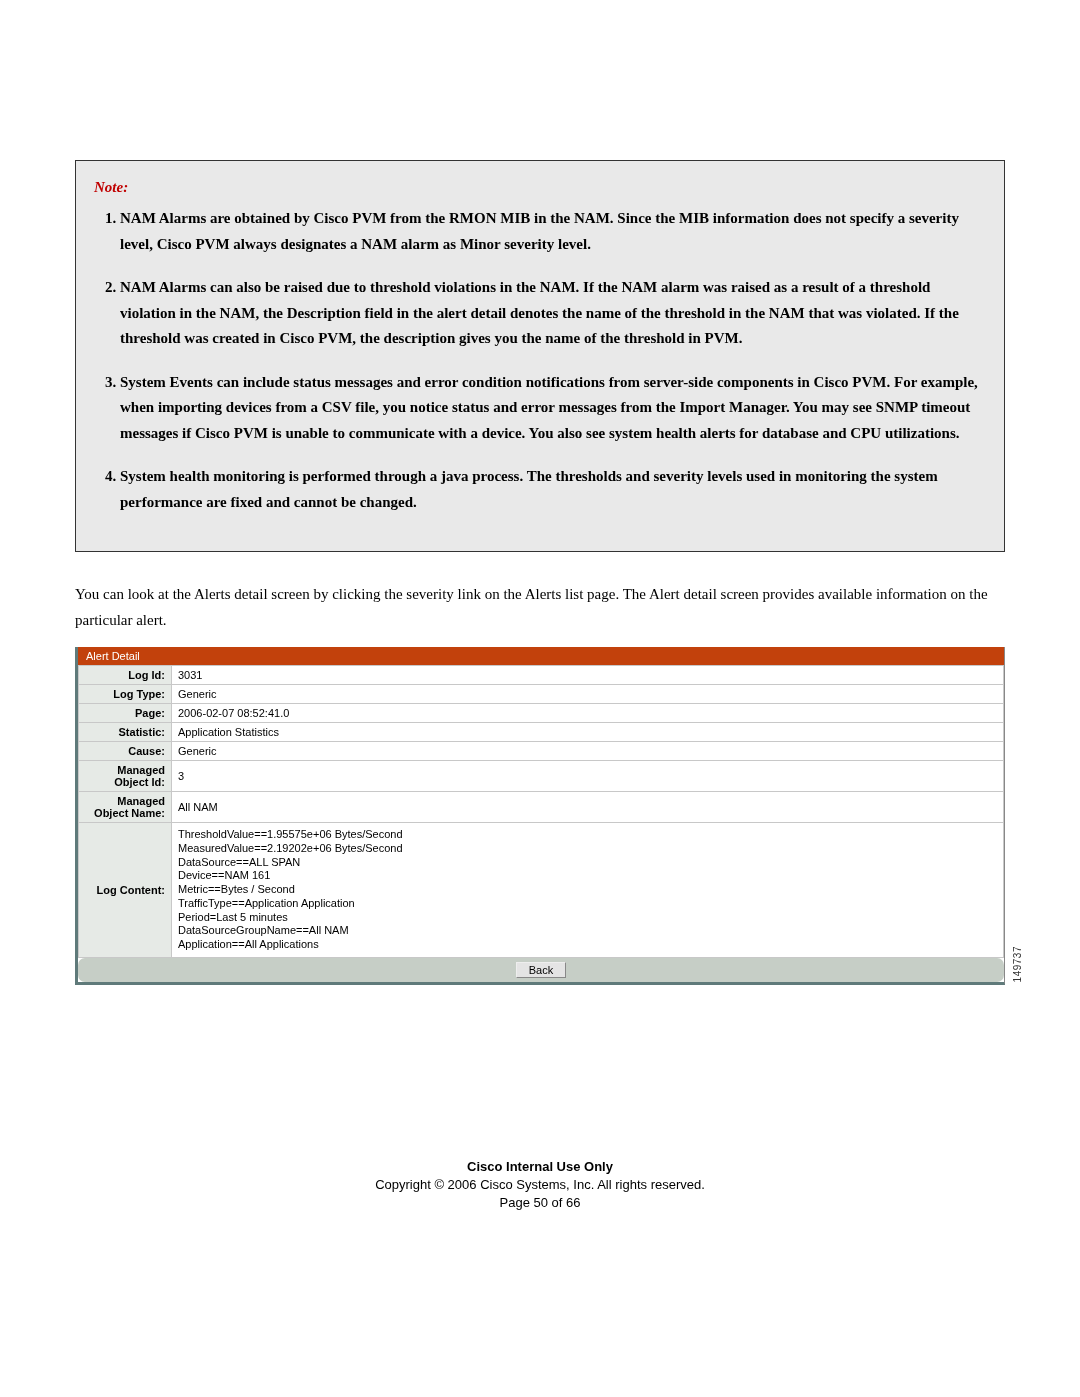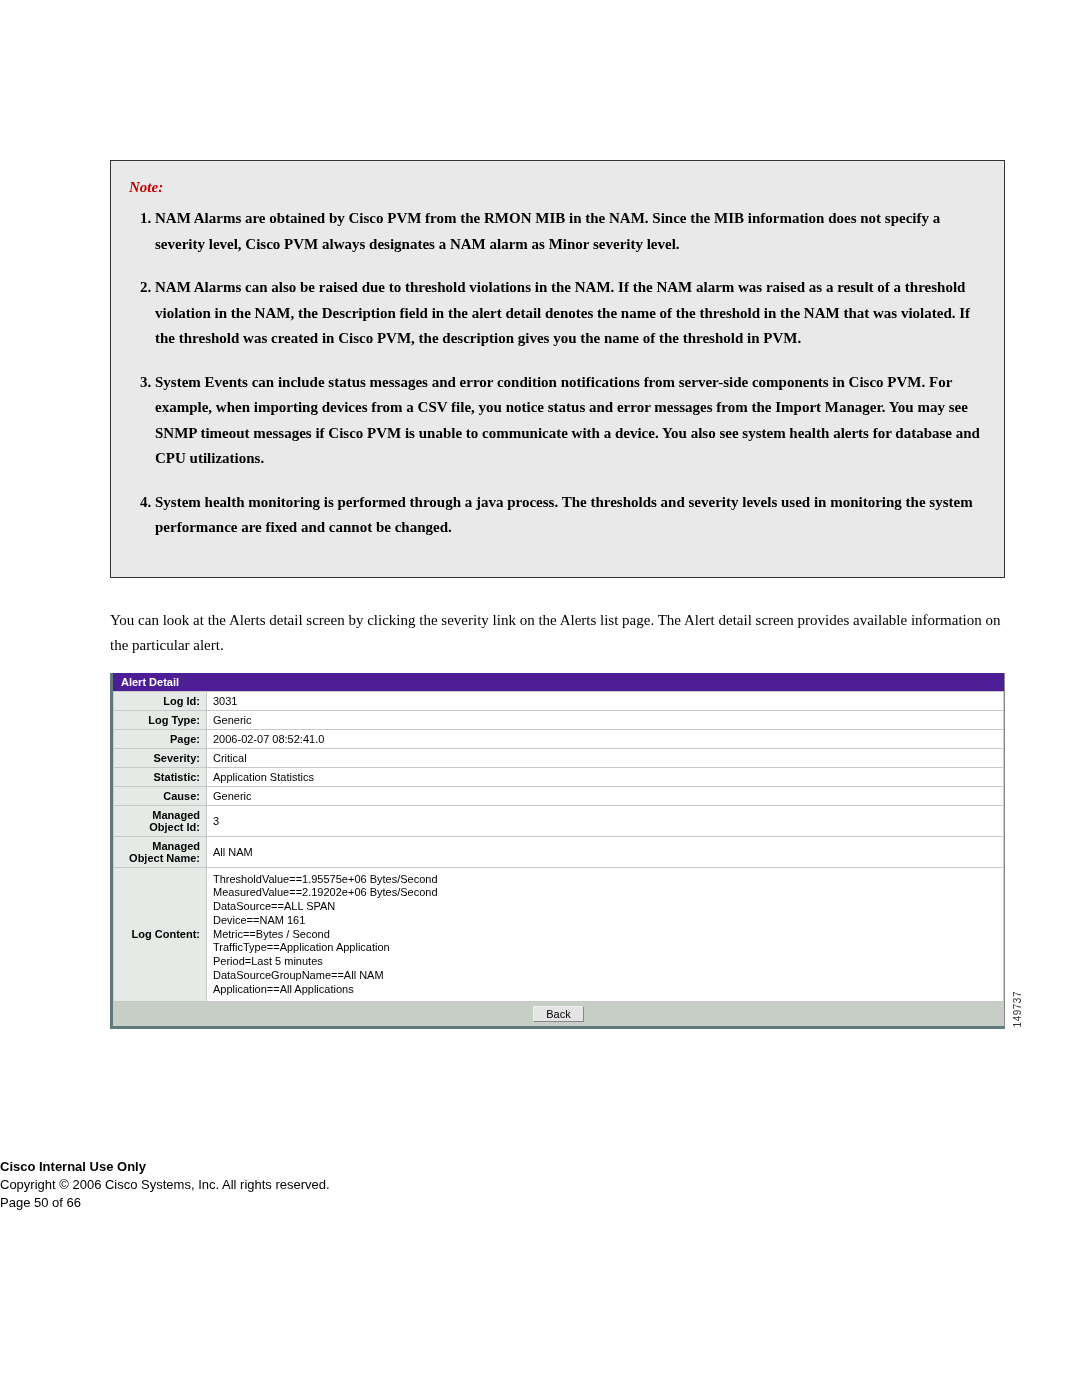--- a/index.html
+++ b/index.html
@@ -6,21 +6,21 @@
   body {
     margin: 0;
     padding: 0;
     background: #ffffff;
     font-family: "Times New Roman", Times, serif;
     color: #000;
     font-size: 15px;
     width: 1080px;
   }
   .page {
-    padding: 160px 75px 0 110px;
+    padding: 160px 75px 0 75px;
   }
   .note-box {
     border: 1px solid #333;
     background: #e9e9e9;
     padding: 18px 18px 18px 18px;
     margin-bottom: 30px;
   }
   .note-heading {
     font-weight: bold;
     font-style: italic;
@@ -47,23 +47,23 @@
   }
   .alert-detail {
     border-left: 3px solid #5f7a7a;
     border-bottom: 3px solid #5f7a7a;
     border-right: 1px solid #888;
     font-family: Verdana, Arial, sans-serif;
     font-size: 11px;
     background: #fff;
   }
   .alert-header {
-    background: #4c1d95;
+    background: #c2410c;
     color: #fff;
-    font-weight: bold;
+    font-weight: normal;
     padding: 3px 8px;
   }
   .detail-table {
     width: 100%;
     border-collapse: collapse;
   }
   .detail-table td {
     border: 1px solid #c8c8c8;
     padding: 3px 6px;
     vertical-align: middle;
@@ -78,20 +78,21 @@
     background: #ffffff;
   }
   .log-content-lines {
     line-height: 1.25;
     padding: 2px 0;
   }
   .button-row {
     background: #c6cec6;
     text-align: center;
     padding: 4px 0;
+    border-radius: 7px;
   }
   .back-btn {
     font-family: Arial, sans-serif;
     font-size: 11px;
     padding: 1px 12px;
     background: #e4e4e4;
     border: 1px solid #888;
     border-top-color: #eee;
     border-left-color: #eee;
     cursor: pointer;
@@ -107,21 +108,21 @@
     writing-mode: vertical-rl;
     transform: rotate(180deg);
     letter-spacing: 0.5px;
   }
 
   .footer {
     position: absolute;
     top: 1158px;
     left: 0;
     width: 1080px;
-    text-align: left;
+    text-align: center;
     font-family: Arial, Helvetica, sans-serif;
     font-size: 13px;
     line-height: 1.4;
   }
   .footer .f1 { font-weight: bold; }
 </style>
 </head>
 <body>
 
 <div class="page">
@@ -147,24 +148,20 @@
           <td class="label">Log Id:</td>
           <td class="value">3031</td>
         </tr>
         <tr>
           <td class="label">Log Type:</td>
           <td class="value">Generic</td>
         </tr>
         <tr>
           <td class="label">Page:</td>
           <td class="value">2006-02-07 08:52:41.0</td>
-        </tr>
-        <tr>
-          <td class="label">Severity:</td>
-          <td class="value">Critical</td>
         </tr>
         <tr>
           <td class="label">Statistic:</td>
           <td class="value">Application Statistics</td>
         </tr>
         <tr>
           <td class="label">Cause:</td>
           <td class="value">Generic</td>
         </tr>
         <tr>

